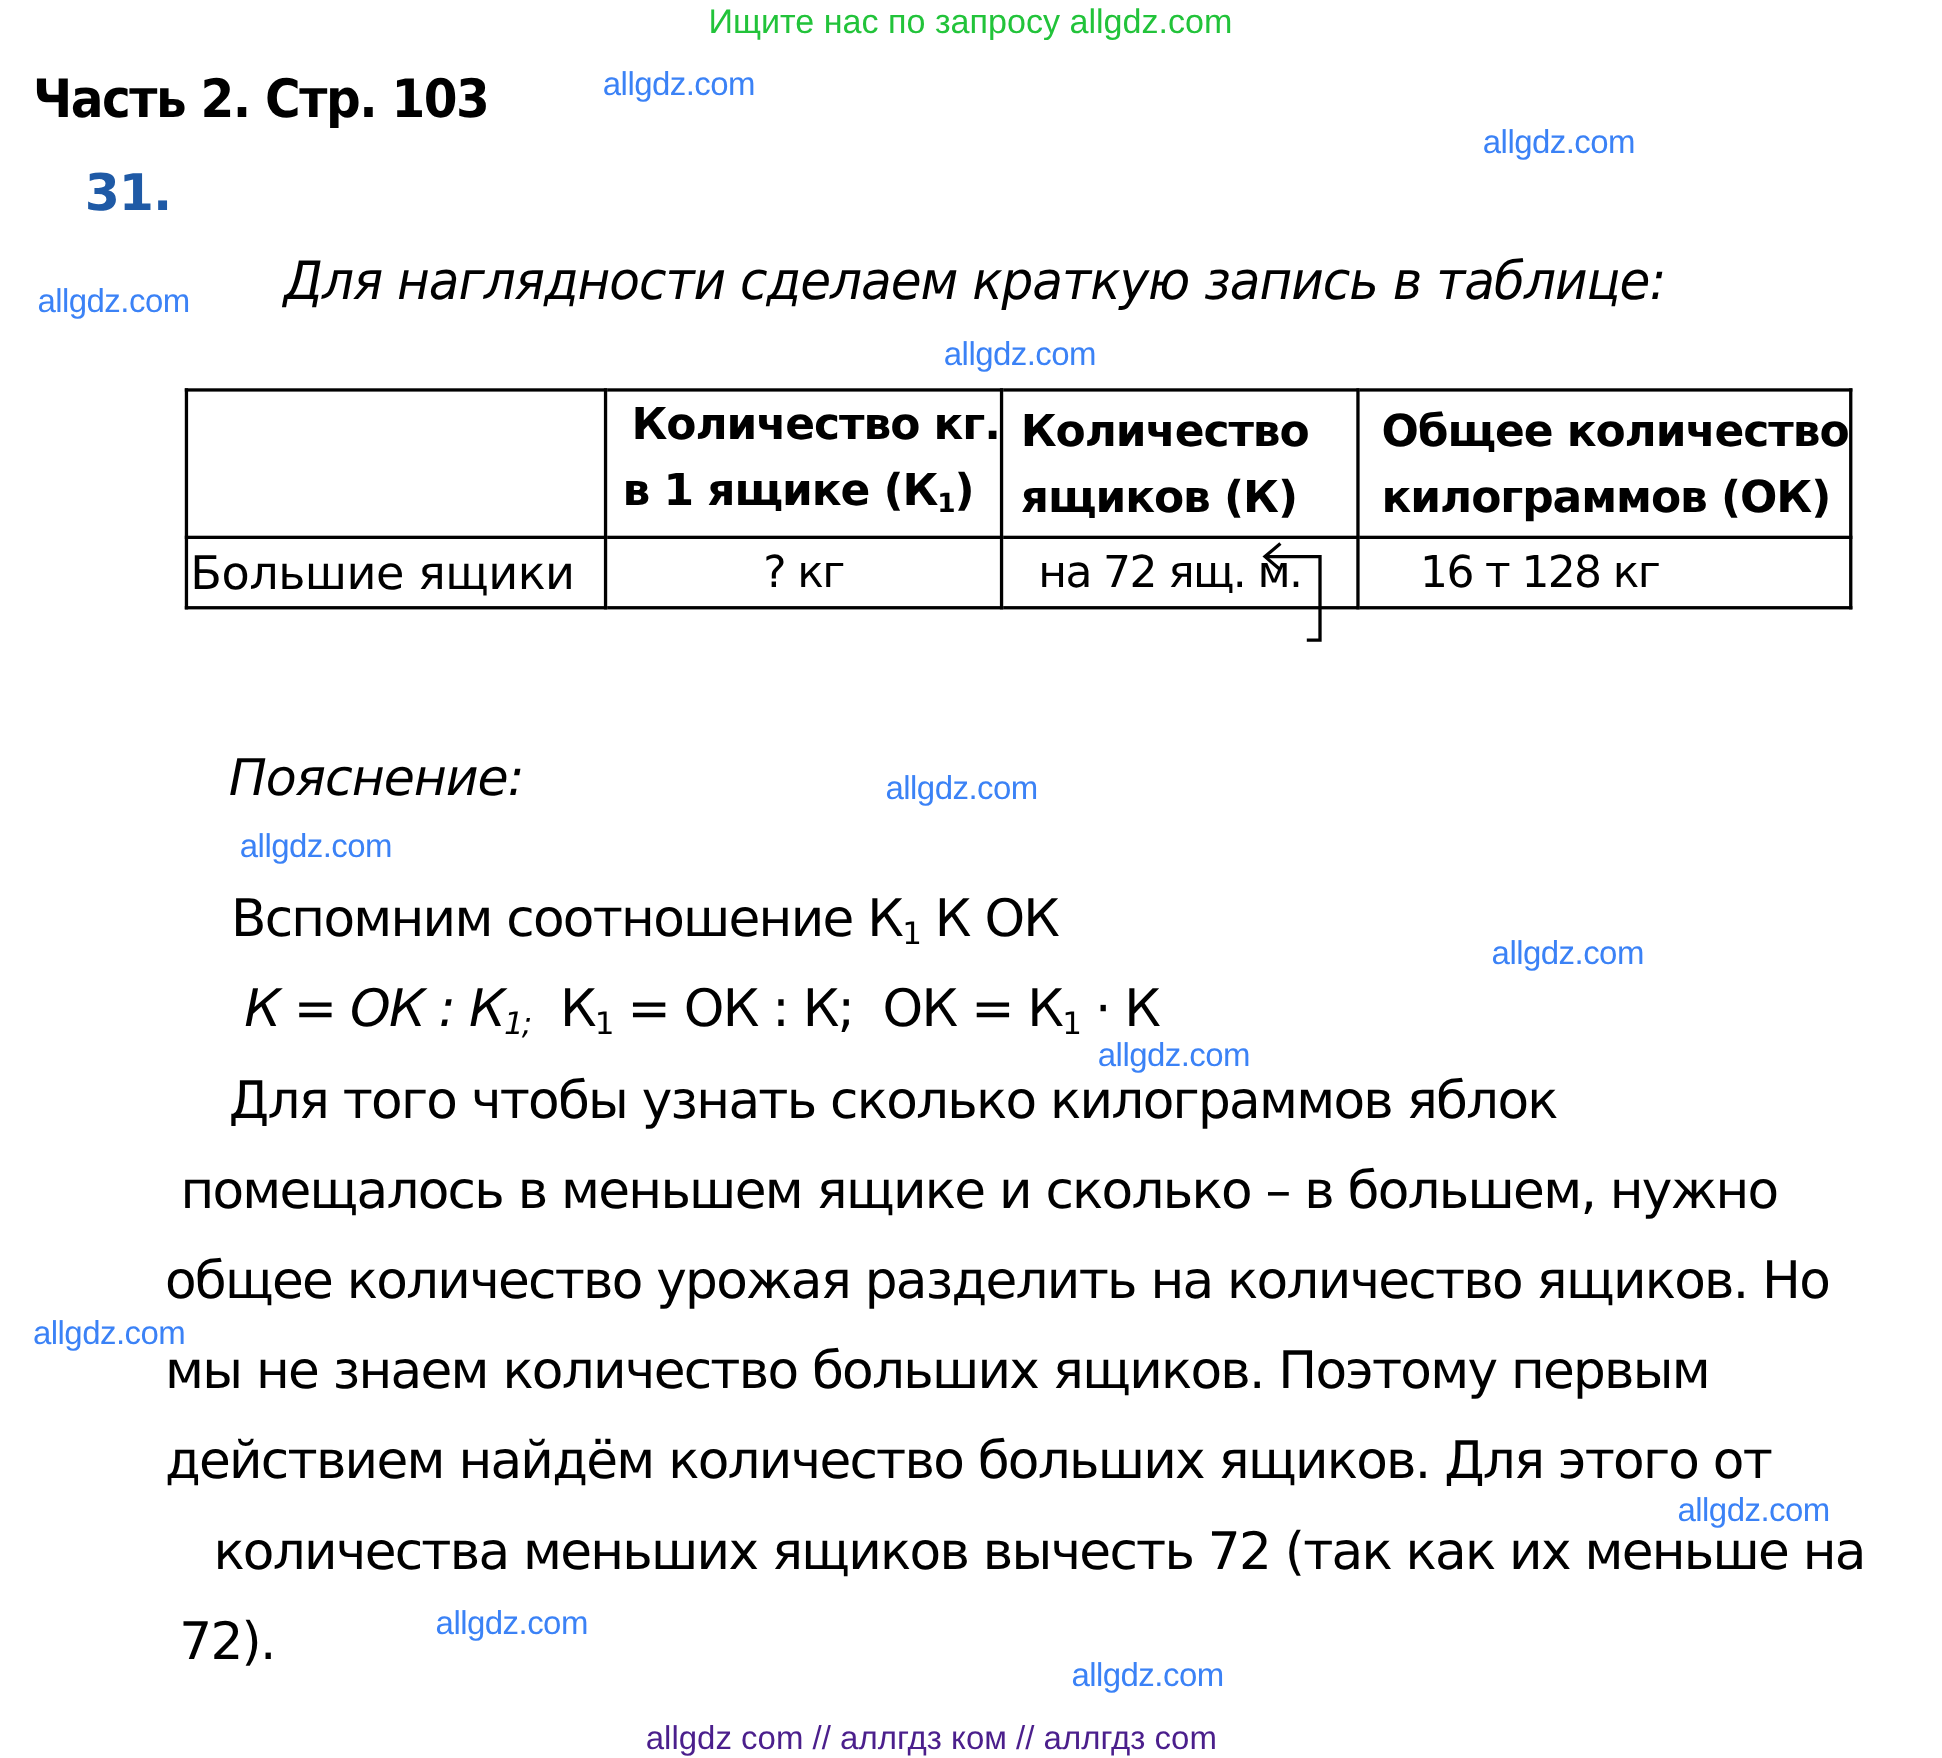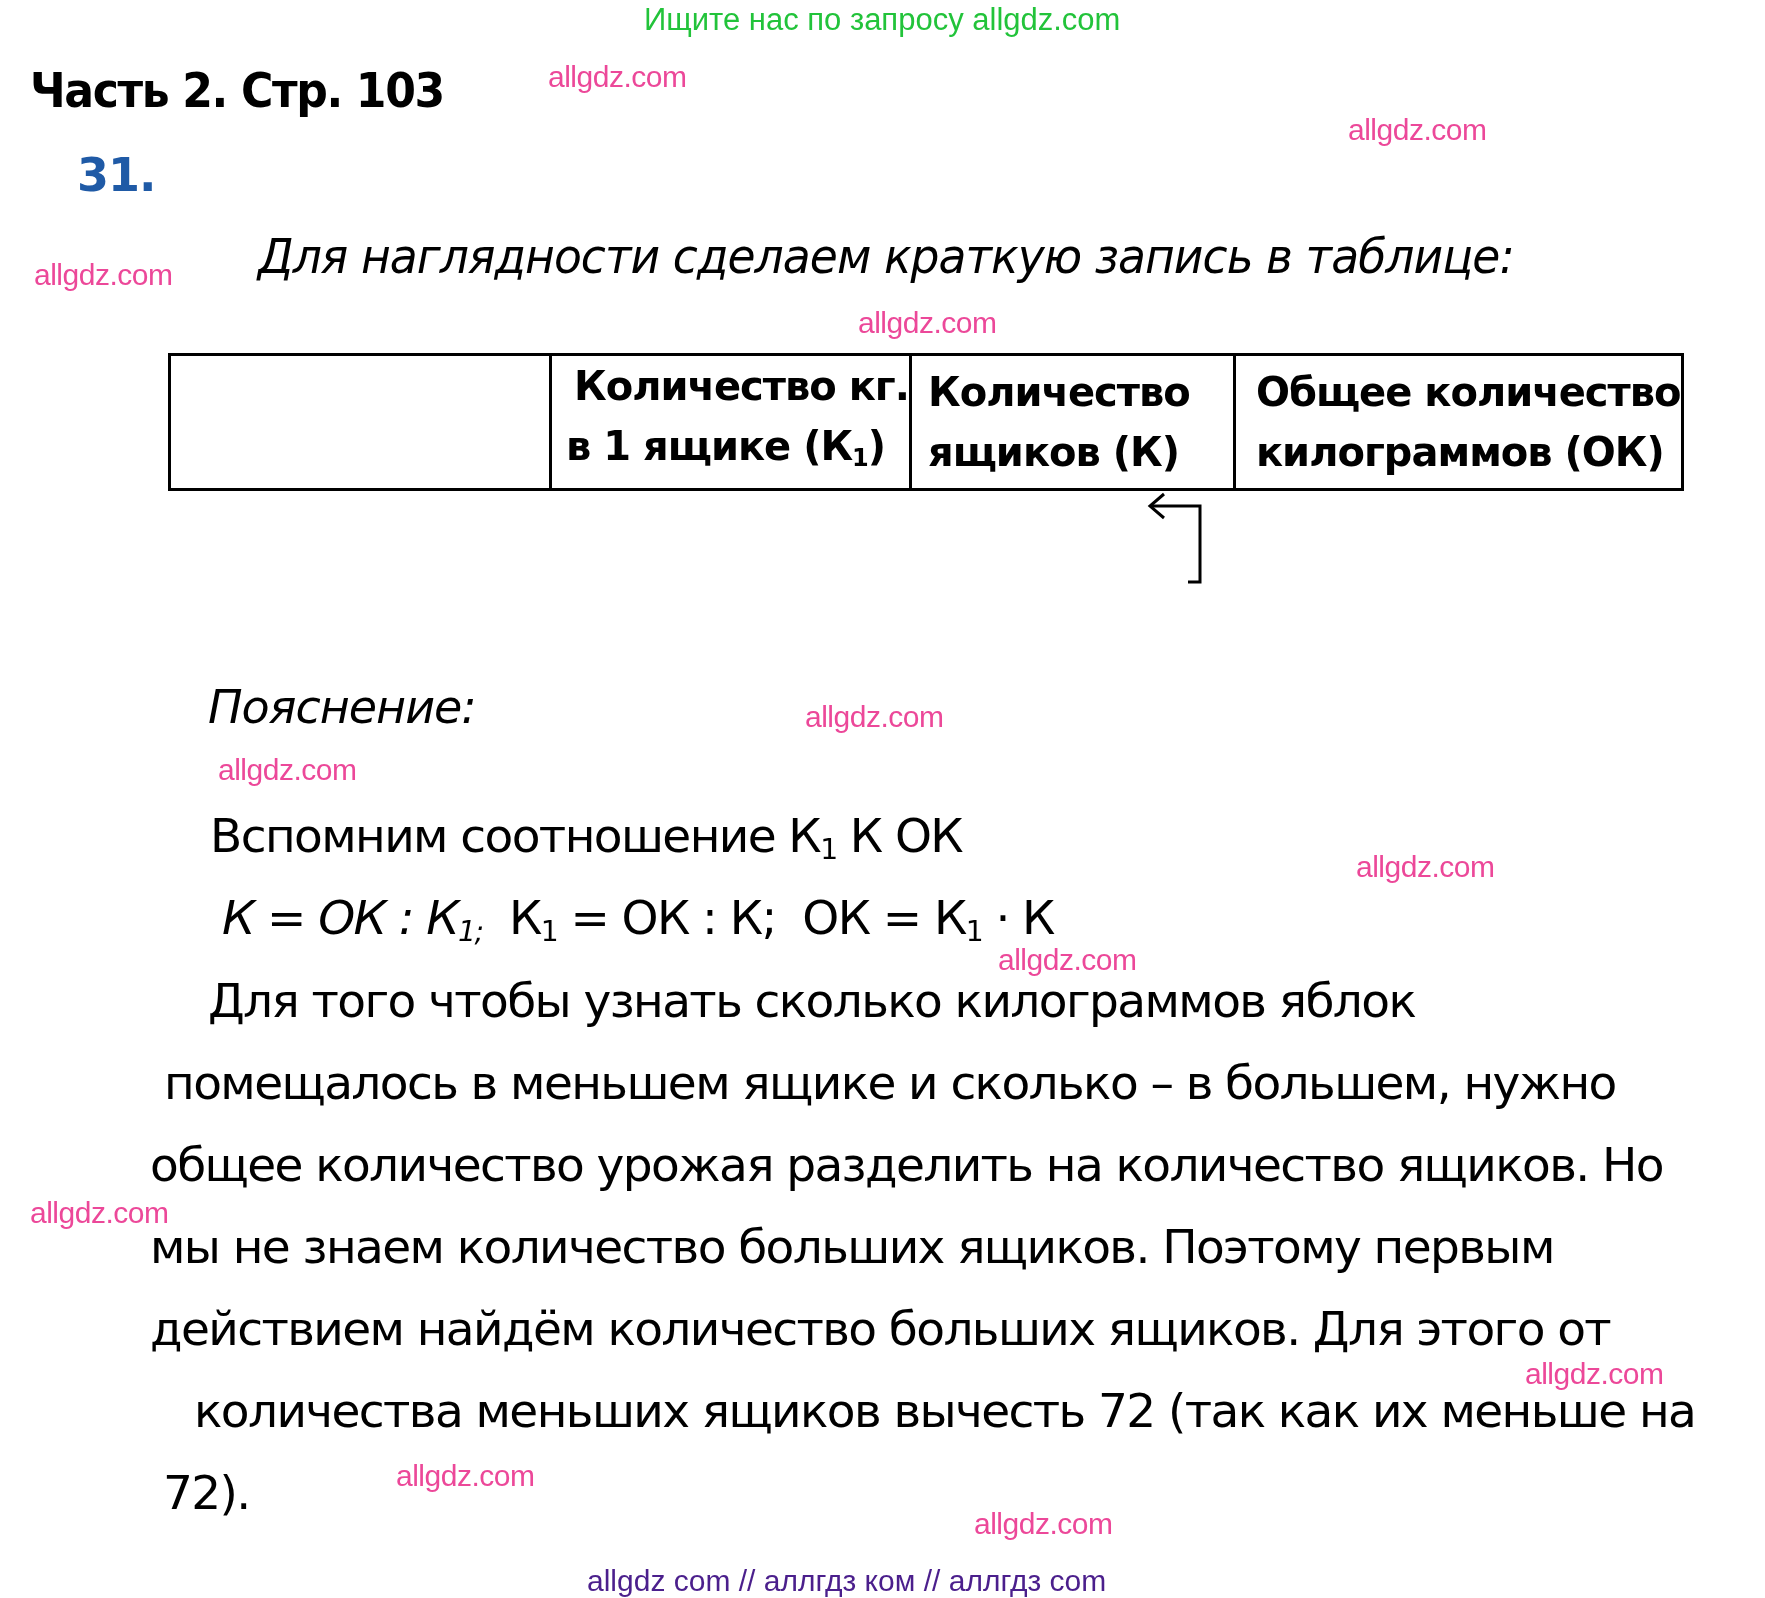--- a/index.html
+++ b/index.html
@@ -1,18 +1,18 @@
 <!DOCTYPE html>
 <html><head>
 <meta charset="utf-8">
 <style>
   html, body { margin:0; padding:0; background:#ffffff; }
   body { width:1765px; height:1598px; position:relative; overflow:hidden; font-family:"Liberation Sans", sans-serif; color:#000; }
   .abs { position:absolute; white-space:nowrap; }
-  .wm { font-family:"Liberation Sans", sans-serif; font-size:30px; color:#ec4899; letter-spacing:-0.5px; }
+  .wm { font-family:"Liberation Sans", sans-serif; font-size:30px; color:#3b82f6; letter-spacing:-0.5px; }
   .banner { font-family:"Liberation Sans", sans-serif; font-size:31px; color:#22c33a; }
   .title { font-family:"DejaVu Sans", sans-serif; font-weight:bold; font-size:48px; letter-spacing:-1.5px; transform:scaleX(0.92); transform-origin:left; }
   .num { font-family:"DejaVu Sans", sans-serif; font-weight:bold; font-size:46px; color:#1f5aa6; letter-spacing:-1px; }
   .intro { font-family:"DejaVu Sans", sans-serif; font-style:italic; font-size:48px; letter-spacing:-1px; transform:scaleX(0.95); transform-origin:left; }
   table.t { position:absolute; left:168px; top:353px; border-collapse:collapse; table-layout:fixed; }
   table.t td { border:3px solid #000; padding:0; vertical-align:middle; white-space:nowrap; overflow:visible; }
   .th { font-family:"DejaVu Sans", sans-serif; font-weight:bold; font-size:40px; line-height:60px; letter-spacing:-1px; }
   .td { font-family:"DejaVu Sans", sans-serif; font-size:40px; letter-spacing:-1.5px; }
   .rowlbl { font-family:"DejaVu Sans", sans-serif; font-size:42px; letter-spacing:-0.5px; }
   sub { font-size:60%; vertical-align:-0.25em; }
@@ -46,20 +46,26 @@
     </td>
     <td class="th" style="padding-left:16px;">
       <div>Количество</div>
       <div>ящиков  (К)</div>
     </td>
     <td class="th" style="padding-left:20px;">
       <div>Общее количество</div>
       <div>килограммов (ОК)</div>
     </td>
   </tr>
+  <tr style="height:64px">
+    <td class="rowlbl" style="padding-left:2px;">Большие ящики</td>
+    <td class="td" style="text-align:center;">? кг</td>
+    <td class="td" style="padding-left:32px;">на 72 ящ. м.</td>
+    <td class="td" style="padding-left:55px;">16 т 128 кг</td>
+  </tr>
 </tbody>
   </table>
 
 <svg class="abs" style="left:1140px; top:490px;" width="80" height="100">
   <polyline points="10,16 60,16 60,92 48,92" fill="none" stroke="#000" stroke-width="3"></polyline>
   <polyline points="24,4 10,16 24,28" fill="none" stroke="#000" stroke-width="3"></polyline>
 </svg>
 
 <div class="abs expl" style="left:208px; top:680px;">Пояснение:</div>
 

